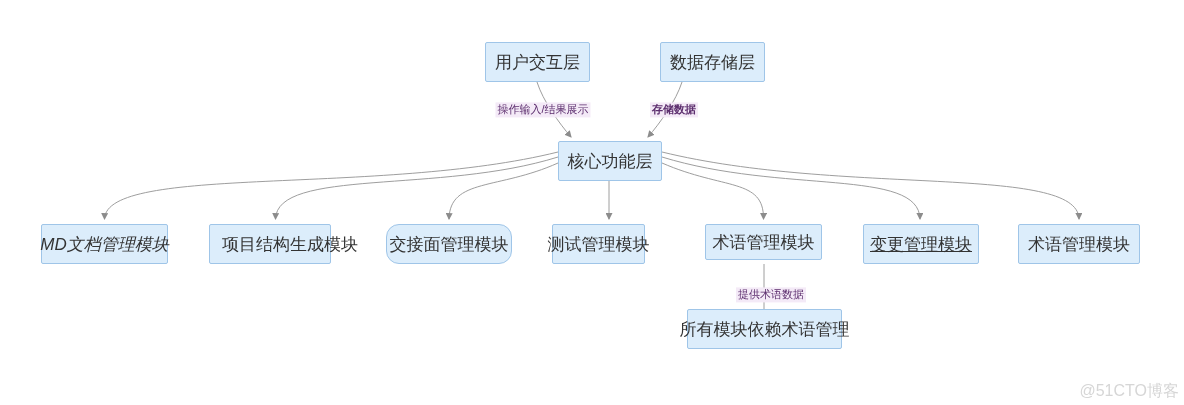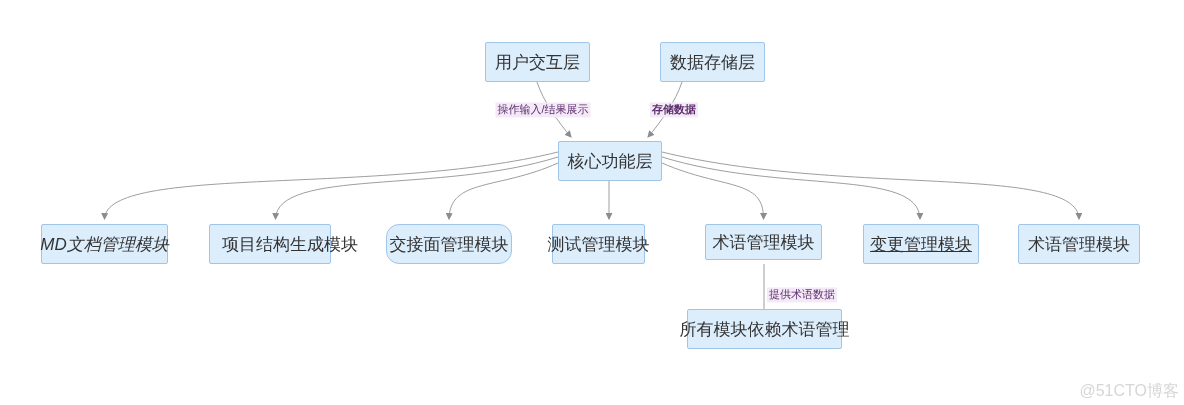--- a/index.html
+++ b/index.html
@@ -56,21 +56,21 @@
   .n-m2   { left: 209px; top: 224px; width: 122px; height: 40px; padding-left: 40px; }
   .n-m3   { left: 386px; top: 224px; width: 126px; height: 40px; border-radius: 13px; }
   .n-m4   { left: 552px; top: 224px; width: 93px; height: 40px; }
   .n-m5   { left: 705px; top: 224px; width: 117px; height: 36px; }
   .n-m6   { left: 863px; top: 224px; width: 116px; height: 40px; text-decoration: underline; }
   .n-m7   { left: 1018px;top: 224px; width: 122px; height: 40px; }
   .n-dep  { left: 687px; top: 309px; width: 155px; height: 40px; }
   
   .l1 { left: 543px; top: 110px; }
   .l2 { left: 674px; top: 110px; font-weight: bold; }
-  .l3 { left: 771px; top: 295px; margin-left: 31px; }
+  .l3 { left: 771px; top: 295px; }
   .watermark {
     position: absolute;
     right: 5px;
     bottom: 3px;
     font-size: 16px;
     color: var(--watermark, #d6d6d6);
   }
 </style>
 </head>
 <body>

